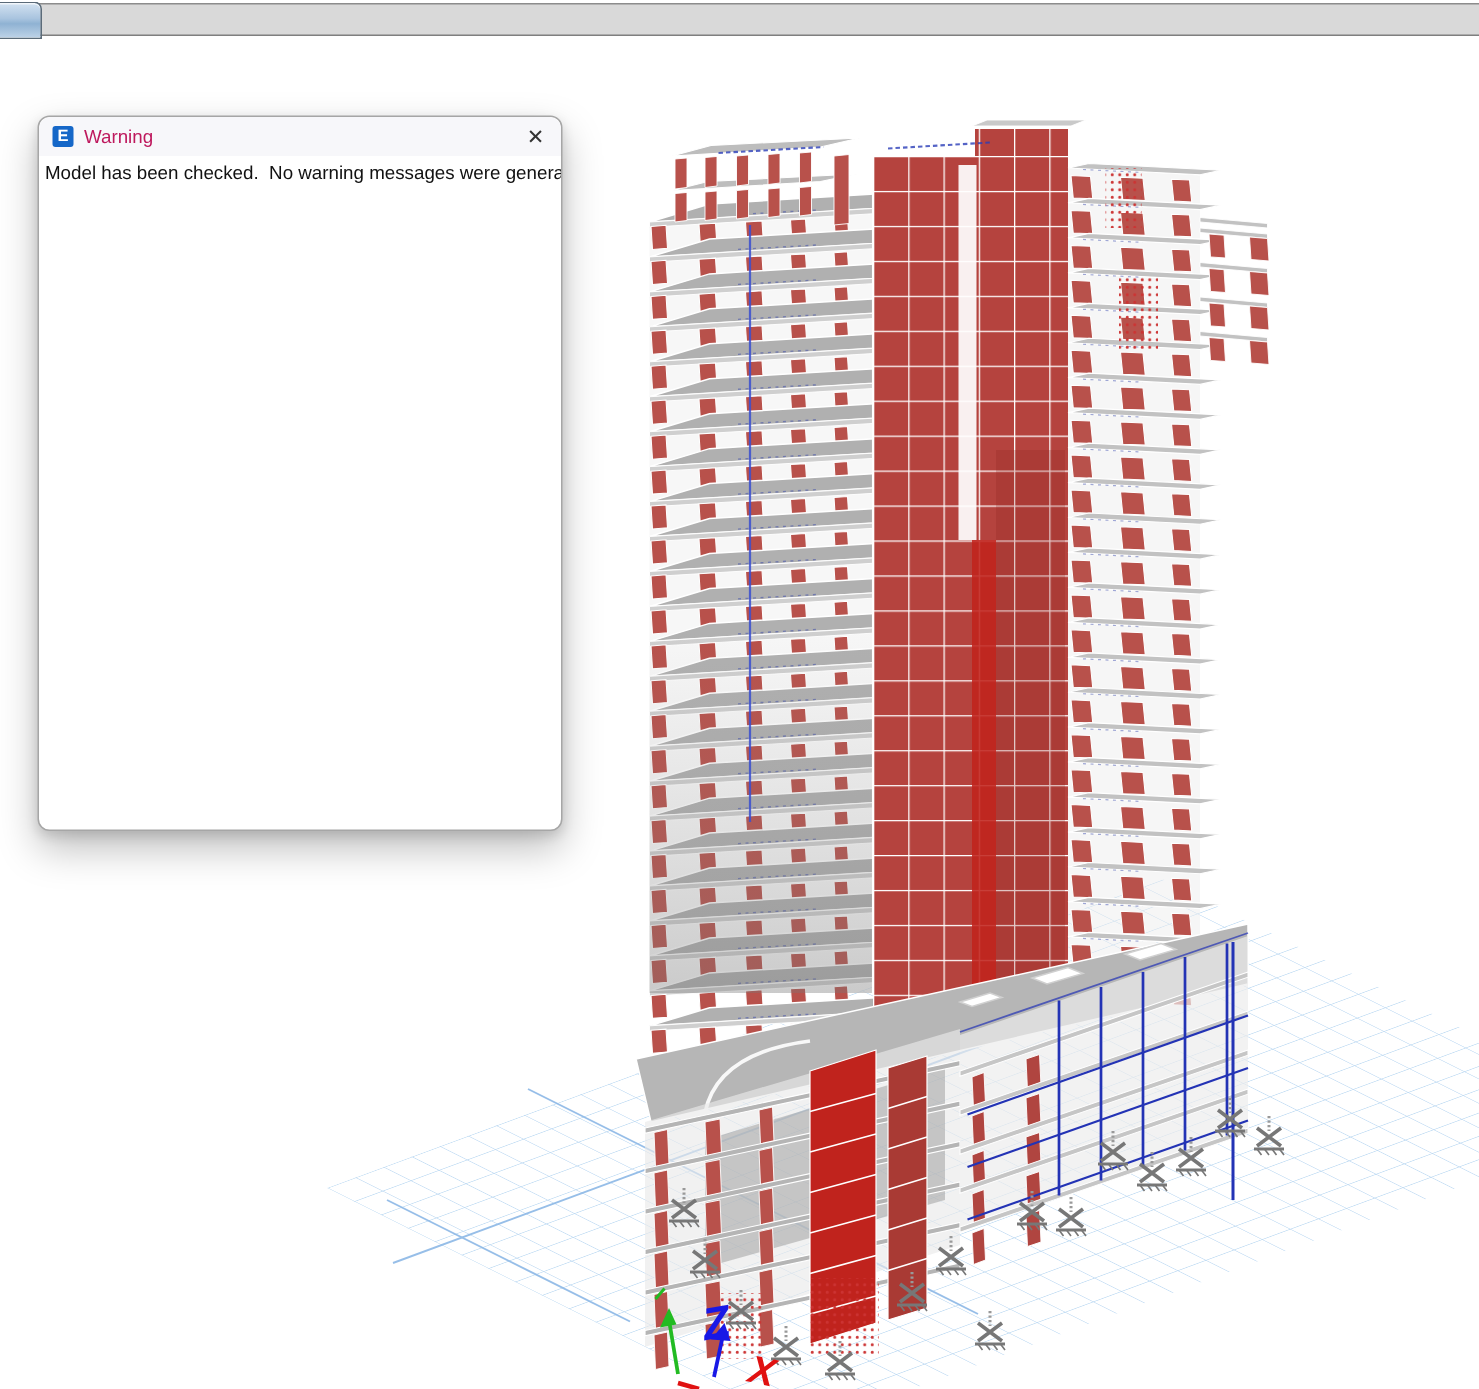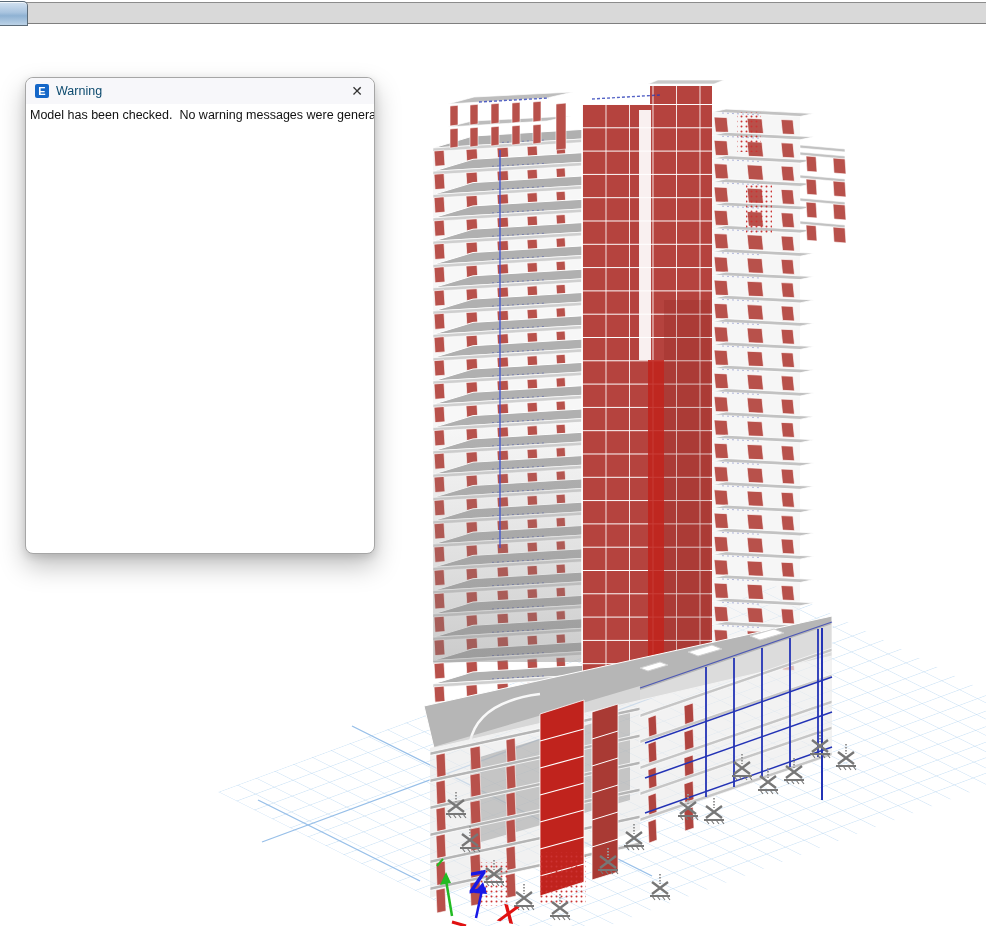--- a/index.html
+++ b/index.html
@@ -15,21 +15,21 @@
           box-shadow:inset 0 1px 0 rgba(255,255,255,.7);}
 
   
   .dialog{position:absolute;left:25px;top:77px;width:348px;height:475px;background:#fff;
           border:1px solid #a6a6a6;border-radius:8px;
           box-shadow:0 12px 26px rgba(0,0,0,.25),0 3px 8px rgba(0,0,0,.13);}
   .dlg-titlebar{display:flex;align-items:center;height:26px;padding:0 8px;
           background:#f7f7fa;border-radius:8px 8px 0 0;}
   .dlg-icon{width:14px;height:14px;background:var(--icon-blue);color:#fff;border-radius:2px;
           font-size:11px;font-weight:bold;line-height:14px;text-align:center;margin:0 7px 0 1px;}
-  .dlg-title{font-size:12.5px;color:#0c4a6e;flex:1;}
+  .dlg-title{font-size:12.5px;color:#be185d;flex:1;}
   .dlg-close{width:18px;height:18px;font-size:14px;line-height:18px;text-align:center;
           color:#333;cursor:pointer;}
   .dlg-body{padding:4px 0 0 4px;overflow:hidden;height:440px;}
   .dlg-msg{font-size:12.5px;color:#111;white-space:pre;letter-spacing:0px;}
 
   .viewport{position:absolute;left:0;top:24px;width:986px;height:902px;}
 </style>
 </head>
 <body>
 

